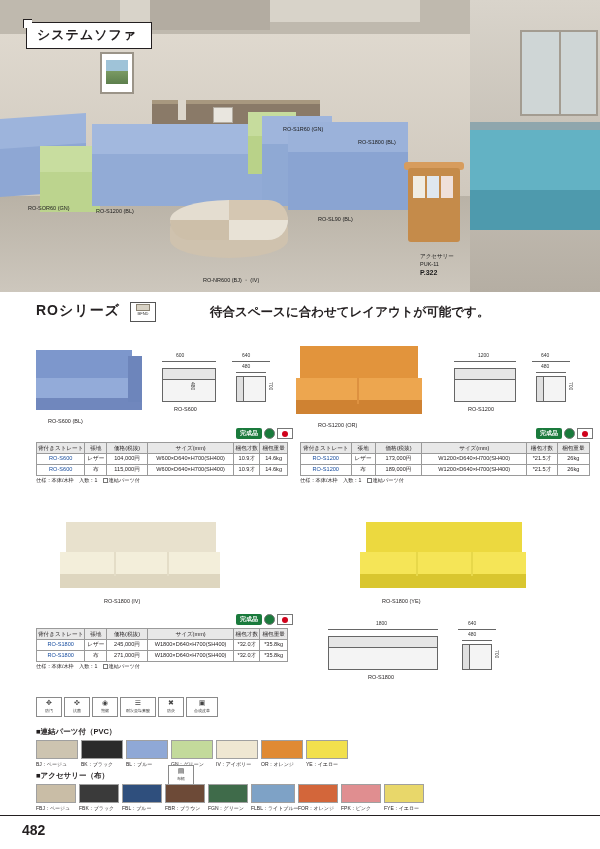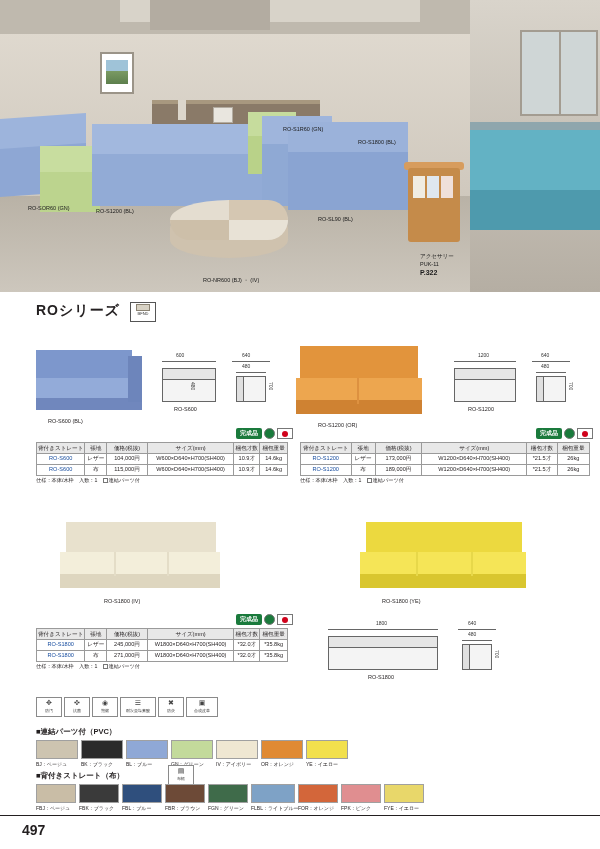--- a/index.html
+++ b/index.html
@@ -310,39 +310,41 @@
       <div class="ott-q2"></div>
       <div class="ott-q3"></div>
   </div>
   <div class="shelf-top"></div>
   <div class="shelf">
     <div class="mag" style="left:5px;background:#f0ece2;"></div>
     <div class="mag" style="left:19px;background:#dfe7ef;"></div>
     <div class="mag" style="left:33px;background:#efe0da;"></div>
   </div>
 
+  <div class="hero-title">システムソファ</div>
 
   <div class="cap" style="left:283px;top:126px;">RO-S1R60 (GN)</div>
   <div class="cap" style="left:358px;top:139px;">RO-S1800 (BL)</div>
   <div class="cap" style="left:28px;top:205px;">RO-SOR60 (GN)</div>
   <div class="cap" style="left:96px;top:208px;">RO-S1200 (BL)</div>
   <div class="cap" style="left:318px;top:216px;">RO-SL90 (BL)</div>
   <div class="cap" style="left:203px;top:277px;">RO-NR600 (BJ) ・ (IV)</div>
 
   <div class="cap" style="left:420px;top:253px;">アクセサリー</div>
   <div class="cap" style="left:420px;top:261px;">PUK-11</div>
   <div class="cap cap-b" style="left:420px;top:269px;font-size:7px;">P.322</div>
 </div>
 
 <div class="ro-head">
   <div class="ro-title">ROシリーズ</div>
   <div class="ro-badge">
     <span class="bi"></span>
     <span>BFND</span>
   </div>
+  <div class="ro-lead">待合スペースに合わせてレイアウトが可能です。</div>
 </div>
 
 <div class="block" style="left:0;top:338px;width:300px;">
 
   <div style="position:absolute;left:36px;top:12px;width:106px;height:62px;">
     <div style="position:absolute;left:0;top:0;width:96px;height:30px;background:#7d97cc;"></div>
     <div style="position:absolute;left:0;top:28px;width:106px;height:24px;background:#93abd9;"></div>
     <div style="position:absolute;left:0;top:48px;width:106px;height:12px;background:#7087bd;"></div>
     <div style="position:absolute;left:92px;top:6px;width:14px;height:46px;background:#6d85bb;"></div>
   </div>
@@ -590,21 +592,21 @@
   <div class="sw">
       <div class="chip" style="background:#e08a33;"></div>
       <div class="nm">OR：オレンジ</div>
     </div>
   <div class="sw">
       <div class="chip" style="background:#f2e04d;"></div>
       <div class="nm">YE：イエロー</div>
     </div>
 </div>
 
-<div class="cs-head" style="left:36px;top:771px;">■背付きストレート（布）</div>
+<div class="cs-head" style="left:36px;top:771px;">■アクセサリー（布）</div>
 <div class="photo-badge" style="left:168px;top:765px;">
   <span class="glyph">▤</span>
   <span>布帳</span>
 </div>
 <div class="swrow" style="left:36px;top:784px;">
   <div class="sw" style="width:40px;">
       <div class="chip" style="width:40px;background:#c9bda6;"></div>
       <div class="nm">FBJ：ベージュ</div>
     </div>
   <div class="sw" style="width:40px;">
@@ -635,13 +637,13 @@
       <div class="chip" style="width:40px;background:#e08e90;"></div>
       <div class="nm">FPK：ピンク</div>
     </div>
   <div class="sw" style="width:40px;">
       <div class="chip" style="width:40px;background:#e8d76a;"></div>
       <div class="nm">FYE：イエロー</div>
     </div>
 </div>
 
 <div class="hr" style="left:0;top:815px;width:600px;height:1px;"></div>
-<div class="pageno">497</div>
+<div class="pageno">482</div>
 
 </body></html>

